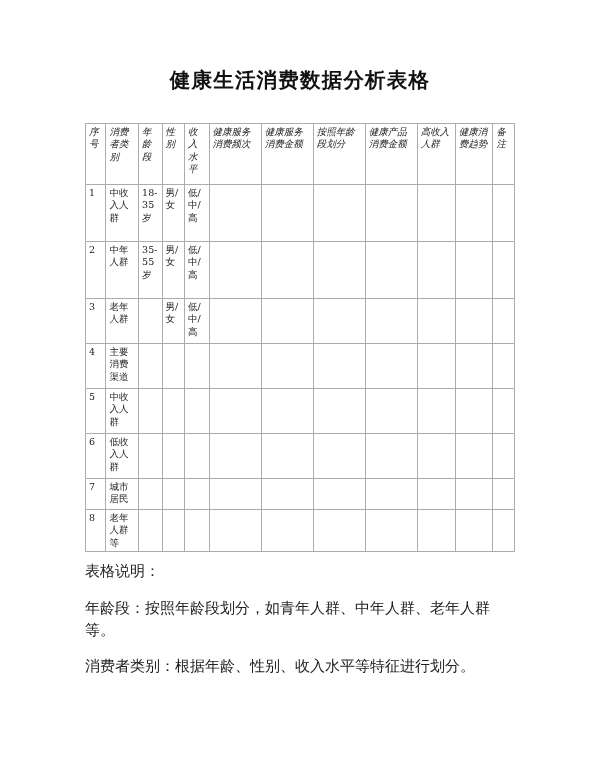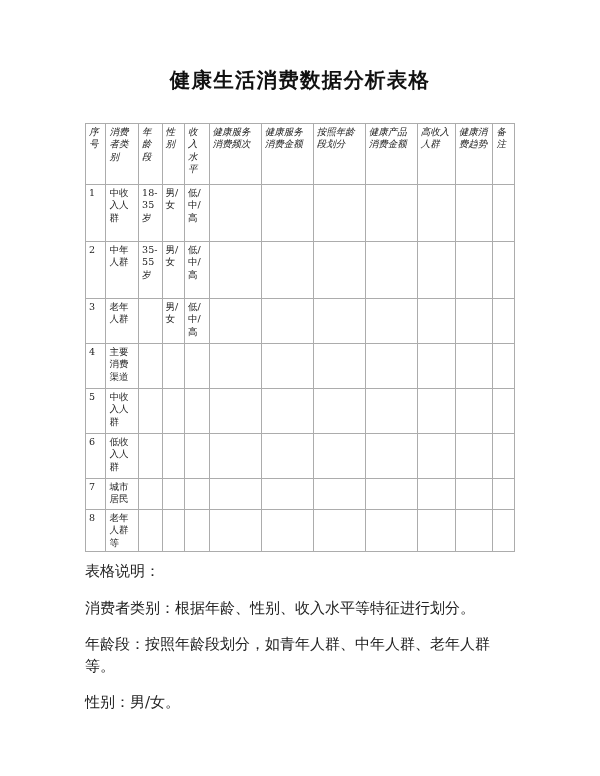--- a/index.html
+++ b/index.html
@@ -255,18 +255,17 @@
           <td></td>
           <td></td>
         </tr>
 
       </tbody>
     </table>
   </div>
 
   <div class="notes">
     <p>表格说明：</p>
+    <p>年龄段：按照年龄段划分，如青年人群、中年人群、老年人群等。</p>
     <p>消费者类别：根据年龄、性别、收入水平等特征进行划分。</p>
-    <p>年龄段：按照年龄段划分，如青年人群、中年人群、老年人群等。</p>
-    <p>性别：男/女。</p>
   </div>
 
 </div>
 
 </body></html>

